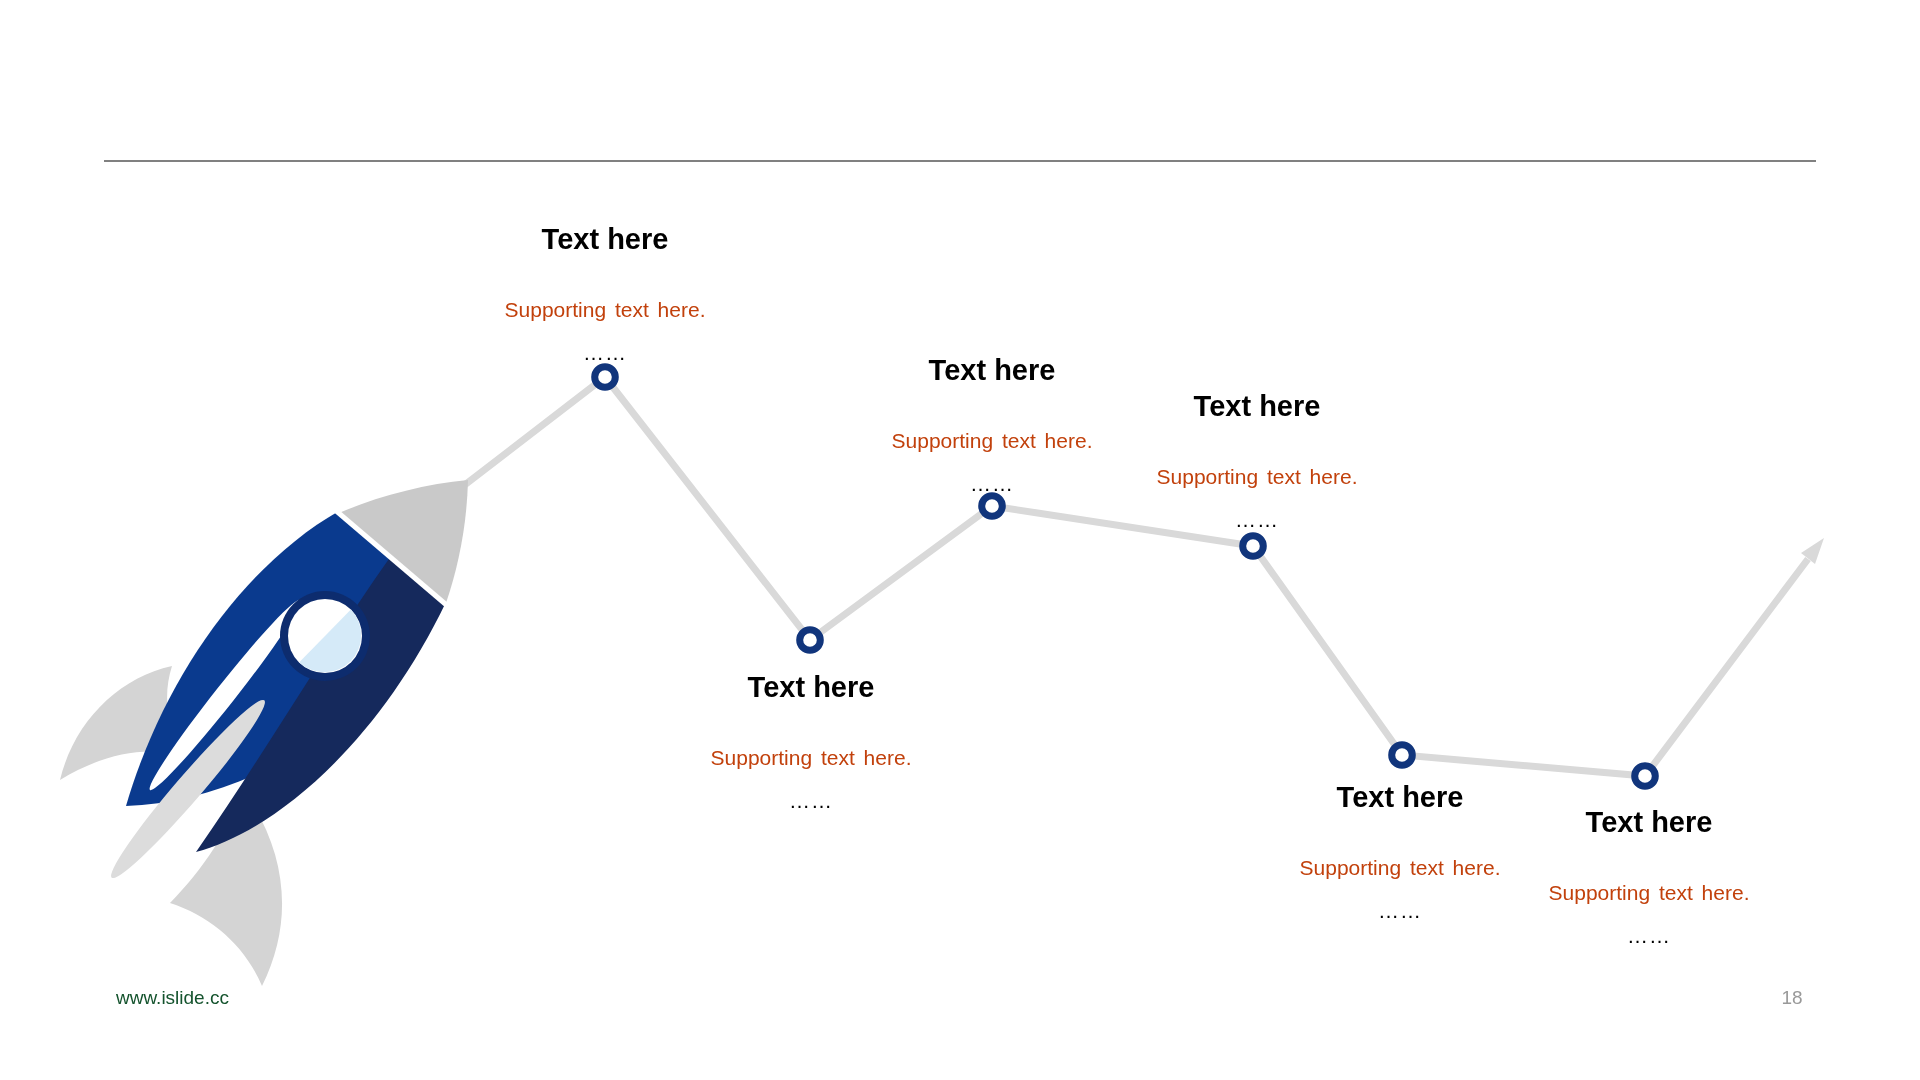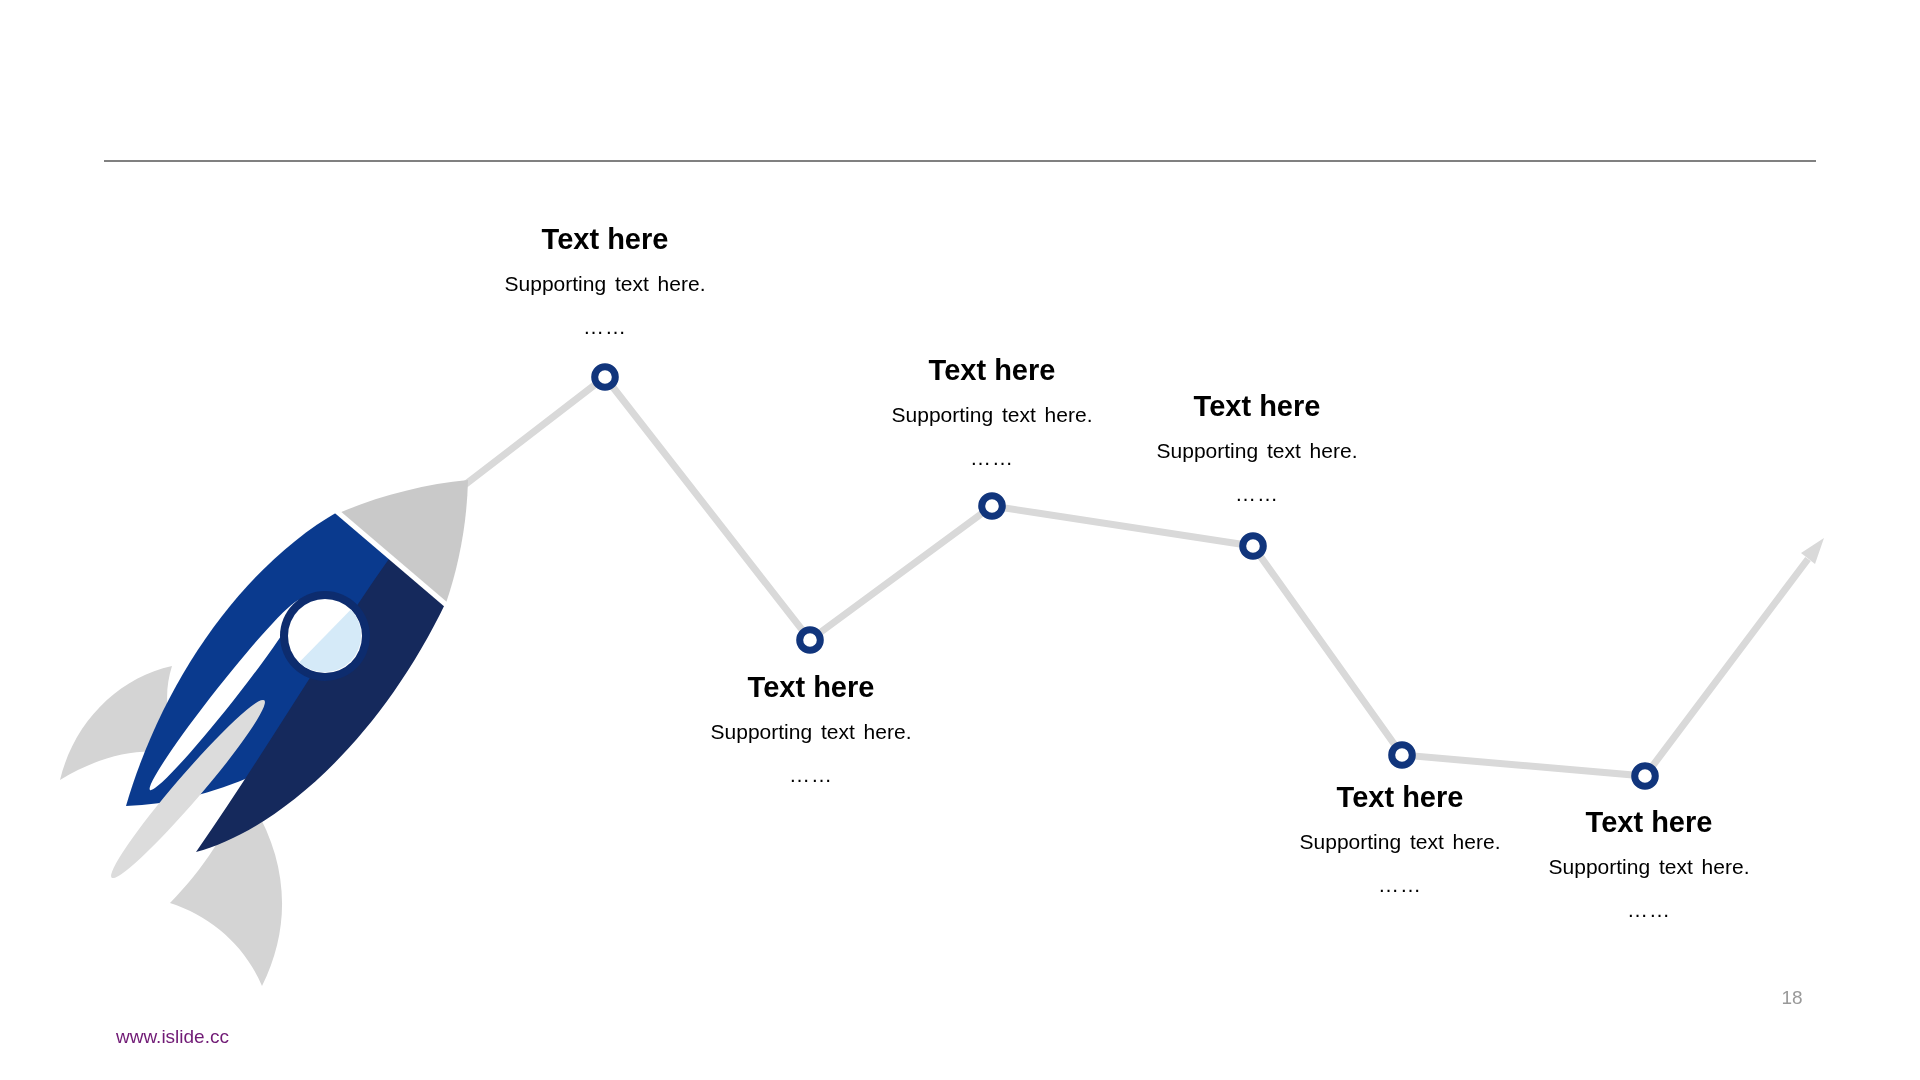--- a/index.html
+++ b/index.html
@@ -19,30 +19,30 @@
   .label-block{
     position:absolute;
     transform:translateX(-50%);
     text-align:center;
     white-space:nowrap;
   }
   .lb-title{
     font-size:29px;font-weight:700;line-height:44px;color:#000;
   }
   .lb-sub{
-    font-size:21px;line-height:34px;margin-top:6px;color:#000000;
+    font-size:21px;line-height:34px;margin-top:32px;color:#c2410c;
     word-spacing:3px;
   }
   .lb-dots{
     font-size:21px;line-height:28px;margin-top:12px;color:#000;
     letter-spacing:1px;
   }
   .footer-url{
     position:absolute;left:116px;top:986px;
-    font-size:19px;line-height:24px;color:#701a75;margin-top:39px;
+    font-size:19px;line-height:24px;color:#14532d;
   }
   .page-number{
     position:absolute;left:1792px;top:986px;transform:translateX(-50%);
     font-size:19px;line-height:24px;color:#999999;
   }
 </style>
 </head>
 <body>
 
 <div class="slide">

